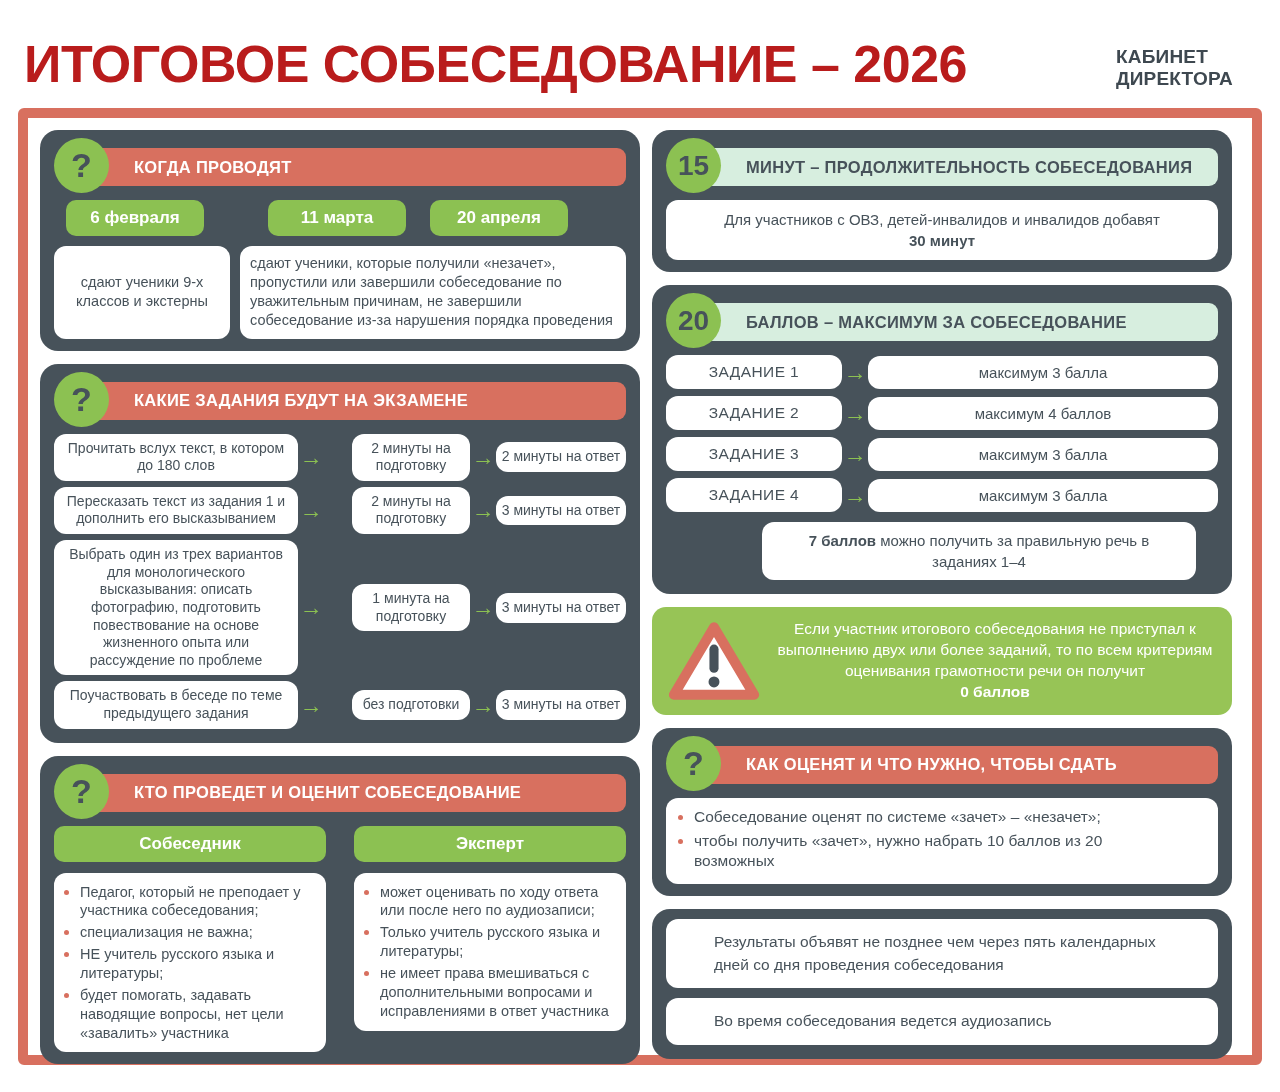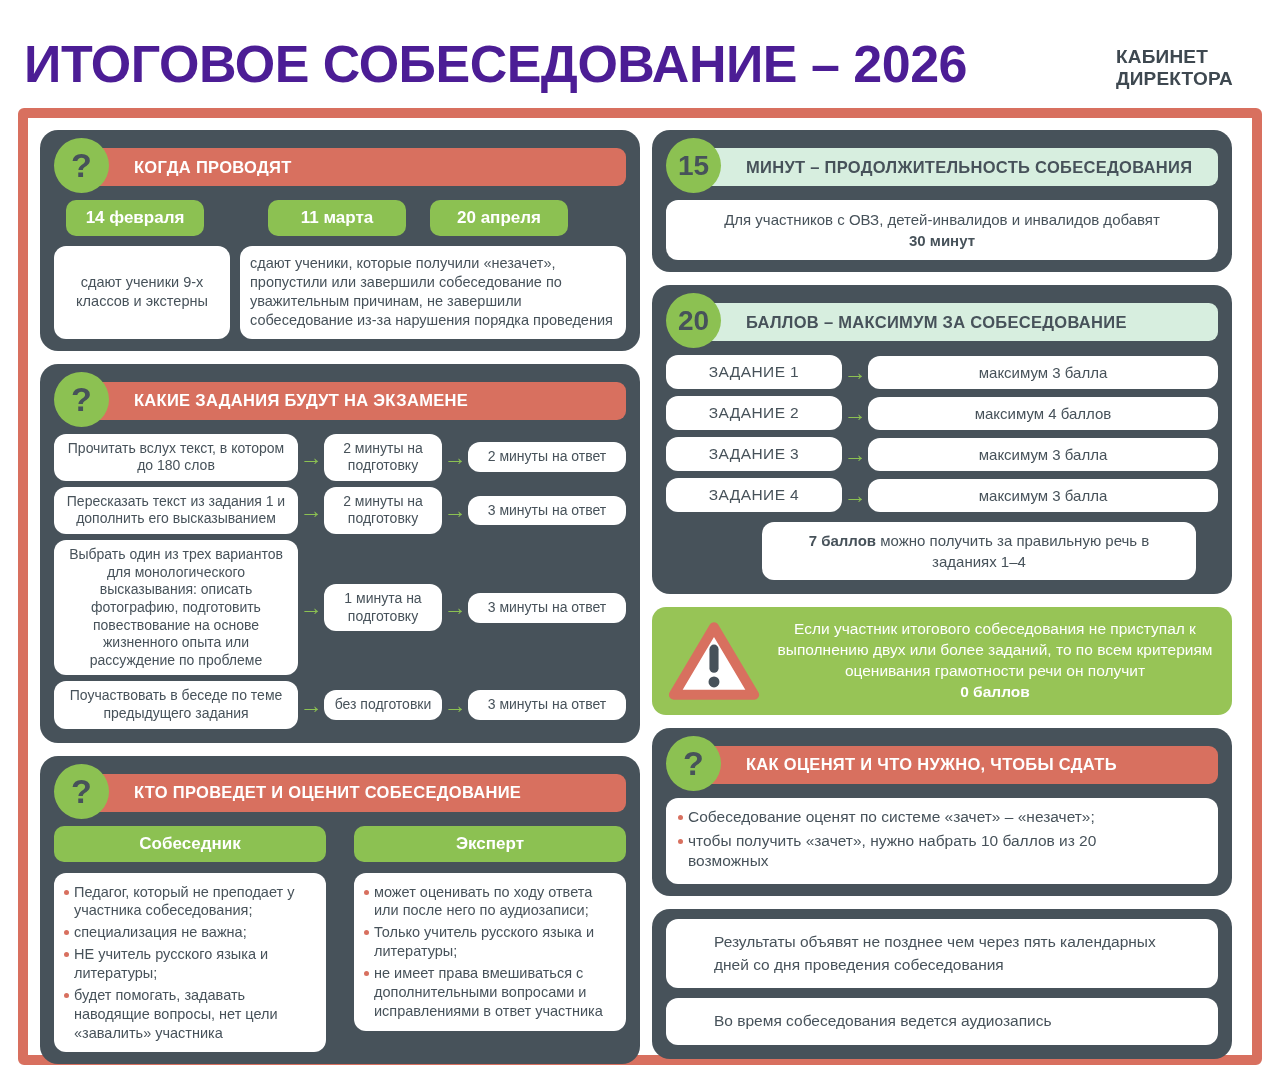--- a/index.html
+++ b/index.html
@@ -2,21 +2,21 @@
 <html><head>
 <meta charset="utf-8">
 <style>
   html,body{margin:0;padding:0;}
   body{
     width:1280px;height:1092px;background:#ffffff;position:relative;
     font-family:"Liberation Sans","DejaVu Sans",sans-serif;color:#47525A;
   }
   .title{
     position:absolute;left:24px;top:34px;font-size:52px;font-weight:800;
-    color:#4c1d95;letter-spacing:-0.5px;white-space:nowrap;
+    color:#b91c1c;letter-spacing:-0.5px;white-space:nowrap;
   }
   .brand{
     position:absolute;left:1116px;top:46px;font-size:19px;font-weight:800;
     color:#3E4850;line-height:1.18;letter-spacing:0.2px;
   }
   .frame{
     position:absolute;left:18px;top:108px;width:1244px;height:957px;
     border:10px solid #D8705F;border-radius:6px;box-sizing:border-box;background:#ffffff;
   }
   .col{position:absolute;top:12px;}
@@ -58,31 +58,31 @@
   }
   .when-note-rest{
     flex:1;display:flex;align-items:center;justify-content:center;text-align:left;
     font-size:14.5px;line-height:1.32;padding:8px 10px;box-sizing:border-box;
   }
   
   .trow{display:flex;align-items:center;margin-bottom:6px;}
   .trow:last-child{margin-bottom:2px;}
   .tcell{width:244px;flex:none;padding:6px 10px;text-align:center;font-size:14px;line-height:1.26;box-sizing:border-box;}
   .arr{width:26px;flex:none;text-align:center;color:#8CC152;font-size:23px;font-weight:700;line-height:1;}
-  .pcell{width:118px;flex:none;padding:6px 0;text-align:center;font-size:14px;line-height:1.26;box-sizing:border-box;}
+  .pcell{width:118px;flex:none;padding:6px 0;text-align:center;font-size:14px;line-height:1.26;box-sizing:border-box;margin-left:28px;}
   .acell{flex:1;padding:6px 5px;text-align:center;font-size:14px;line-height:1.26;box-sizing:border-box;}
   
   .whocols{display:flex;gap:28px;}
   .whocol{flex:1;min-width:0;}
   .gbtn{
     height:36px;background:#8CC152;border-radius:10px;color:#ffffff;font-weight:700;
     font-size:17px;display:flex;align-items:center;justify-content:center;
   }
   .wlist{margin-top:11px;padding:10px 8px 10px 10px;}
-  .li{display:flex;gap:5px;margin-bottom:3px;font-size:14.5px;line-height:1.3;}
+  .li{display:flex;gap:11px;margin-bottom:3px;font-size:14.5px;line-height:1.3;}
   .li:last-child{margin-bottom:0;}
   .dot{width:5px;height:5px;border-radius:50%;background:#D8705F;margin-top:7px;flex:none;}
   
   .durbox{padding:9px 10px;text-align:center;font-size:15px;line-height:1.4;}
   .durbold{font-weight:800;}
   
   .prow{display:flex;align-items:center;margin-bottom:7px;}
   .taskbox{width:176px;flex:none;padding:8px 5px;text-align:center;font-size:15.5px;letter-spacing:0.4px;box-sizing:border-box;}
   .maxbox{flex:1;padding:8px 5px;text-align:center;font-size:15px;box-sizing:border-box;}
   .bonus{margin:10px 22px 2px 96px;padding:8px 14px;text-align:center;font-size:15px;line-height:1.4;}
@@ -115,21 +115,21 @@
 <div class="frame">
 
   <div class="col col-left">
 
     <div class="panel">
       <div class="phead">
         <div class="pcirc q">?</div>
         <div class="pbar coral">КОГДА ПРОВОДЯТ</div>
       </div>
       <div class="dates">
-        <div class="datebtn d0">14 февраля</div>
+        <div class="datebtn d0">6 февраля</div>
         <div class="datebtn d1">11 марта</div>
         <div class="datebtn d2">20 апреля</div>
       </div>
       <div class="when-notes">
         <div class="wbox when-note-first">
           <span>сдают ученики 9-х классов и экстерны</span>
         </div>
         <div class="wbox when-note-rest">
           <span>сдают ученики, которые получили «незачет», пропустили или завершили собеседование по уважительным причинам, не завершили собеседование из-за нарушения порядка проведения</span>
         </div>

